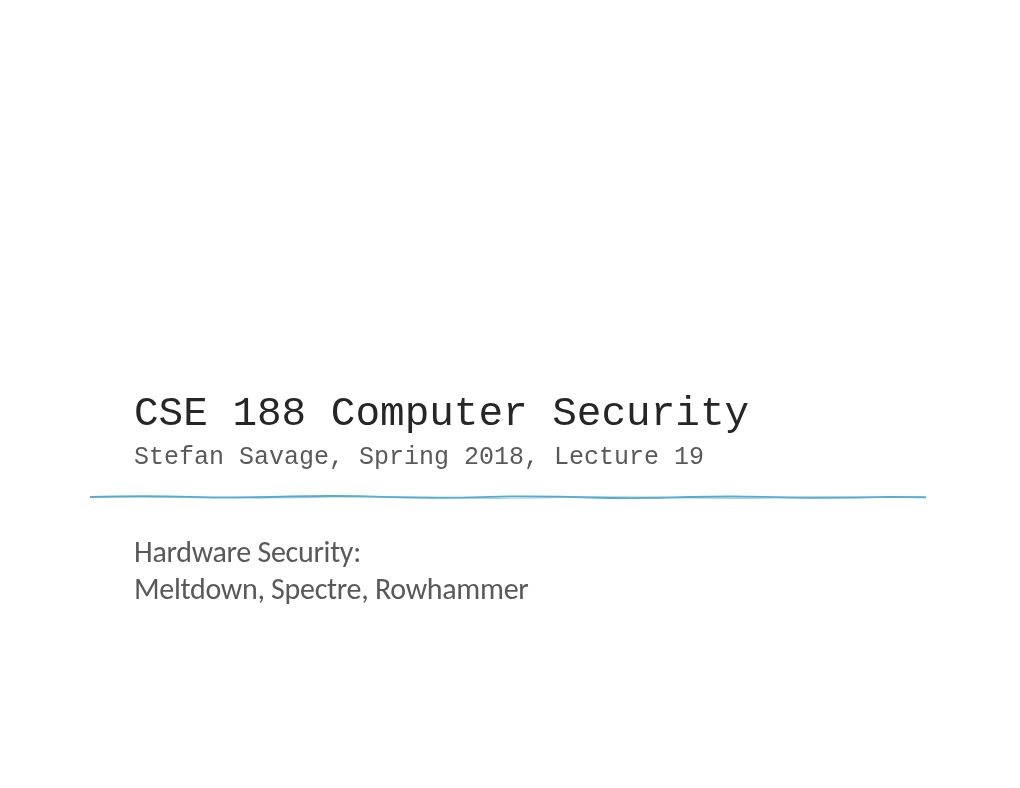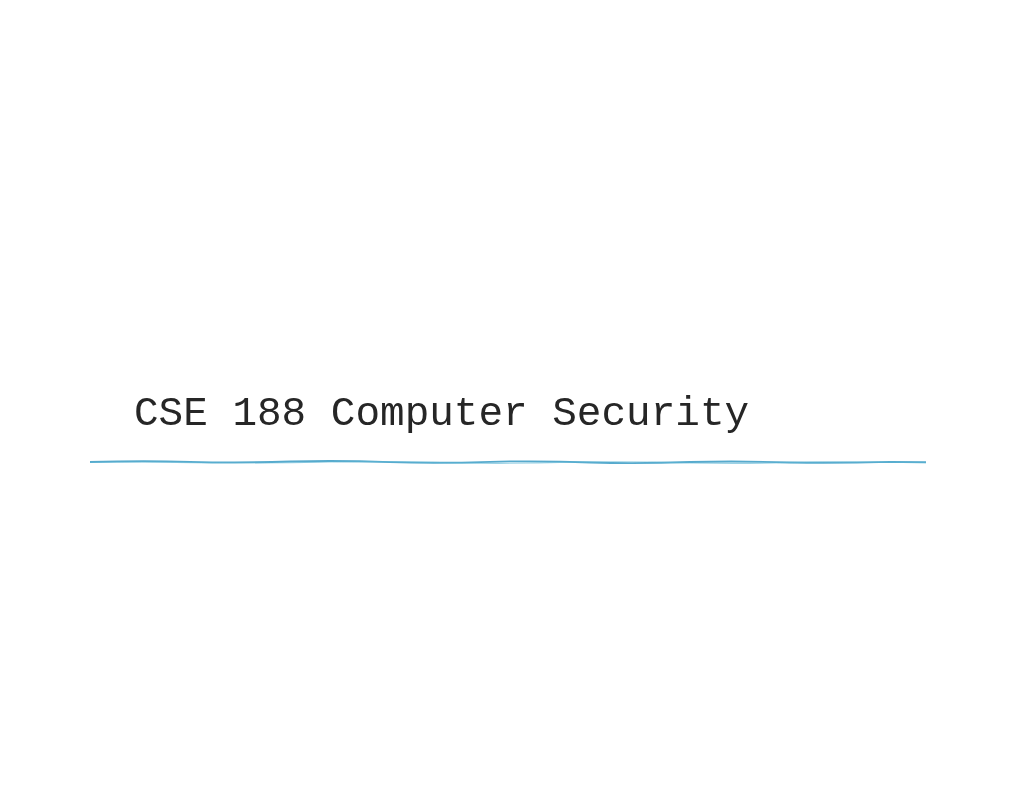--- a/index.html
+++ b/index.html
@@ -48,17 +48,22 @@
       margin-top: 30px;
       line-height: 1.22;
       letter-spacing: -0.3px;
     }
   </style>
 </head>
 <body>
 
 <div class="content">
   <h1 class="title">CSE 188 Computer Security</h1>
+  <div class="subtitle">Stefan Savage, Spring 2018, Lecture 19</div>
   <svg class="divider" viewBox="0 0 836 6" preserveAspectRatio="none">
     <path d="M 0 3 Q 50 1.5 100 2.8 Q 150 4 200 2.5 Q 250 1.2 300 3.2 Q 350 4.5 400 2.8 Q 450 1.5 500 3.5 Q 550 4.8 600 3 Q 650 1.8 700 3.5 Q 750 4.2 800 2.8 L 836 3.2" stroke="#3a9bc4" stroke-width="1.8" fill="none" opacity="0.85"></path>
     <path d="M 0 3.5 Q 60 2.5 120 3.8 Q 180 4.5 240 3 Q 300 2 360 3.8 Q 420 5 480 3.2 Q 540 2 600 4 Q 660 5 720 3.2 Q 780 2.2 836 3.8" stroke="#5ab4d4" stroke-width="1.2" fill="none" opacity="0.6"></path>
   </svg>
+  <div class="topic">
+    <div>Hardware Security:</div>
+    <div>Meltdown, Spectre, Rowhammer</div>
+  </div>
 </div>
 
 </body></html>

